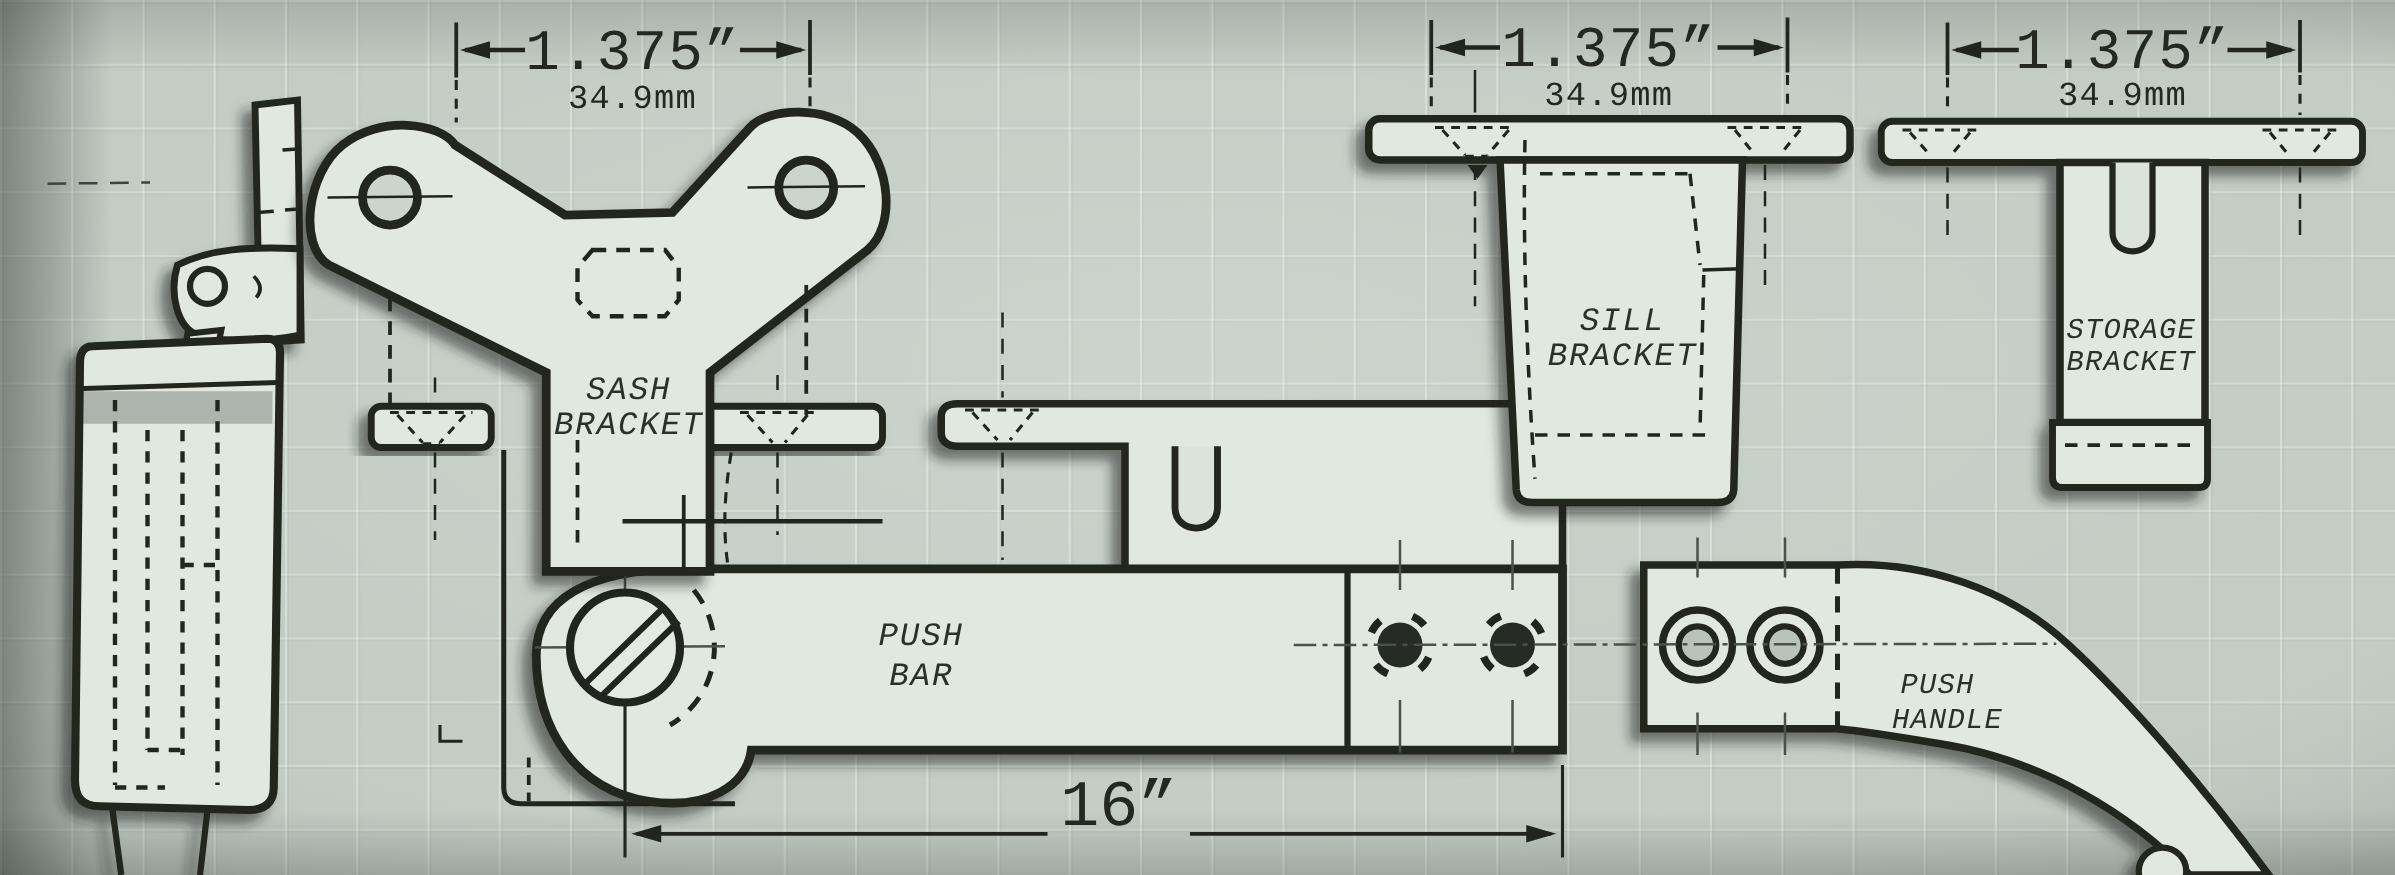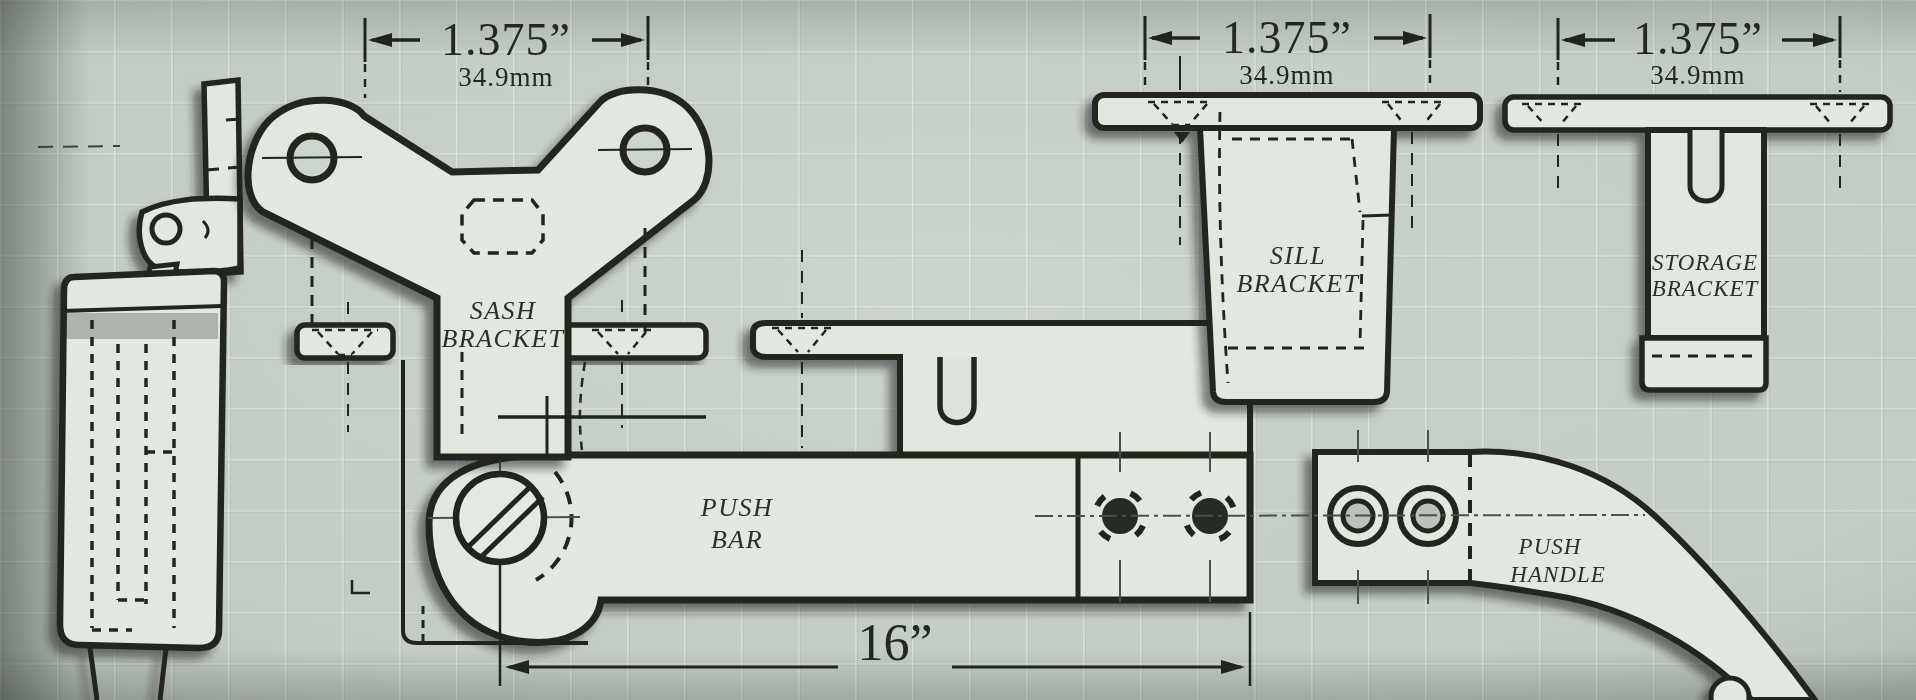--- a/index.html
+++ b/index.html
@@ -1,17 +1,17 @@
 <!DOCTYPE html>
 <html><head>
 <meta charset="utf-8">
 <style>
   html,body{margin:0;padding:0;background:#9aa49b;}
   .stage{width:1916px;height:700px;position:relative;overflow:hidden;
-         font-family:Liberation Serif, serif;}
+         font-family:Liberation Mono, monospace;}
   svg{display:block}
   text{fill:#232822;}
   .dim-big{font-size:46px;letter-spacing:1px;}
   .dim-small{font-size:27px;letter-spacing:1px;}
   .part-label{font-style:italic;font-size:26px;letter-spacing:1.5px;fill:#2b302a;}
   .part-label-sm{font-style:italic;font-size:23px;letter-spacing:1px;fill:#2b302a;}
 </style>
 </head>
 <body>
 

